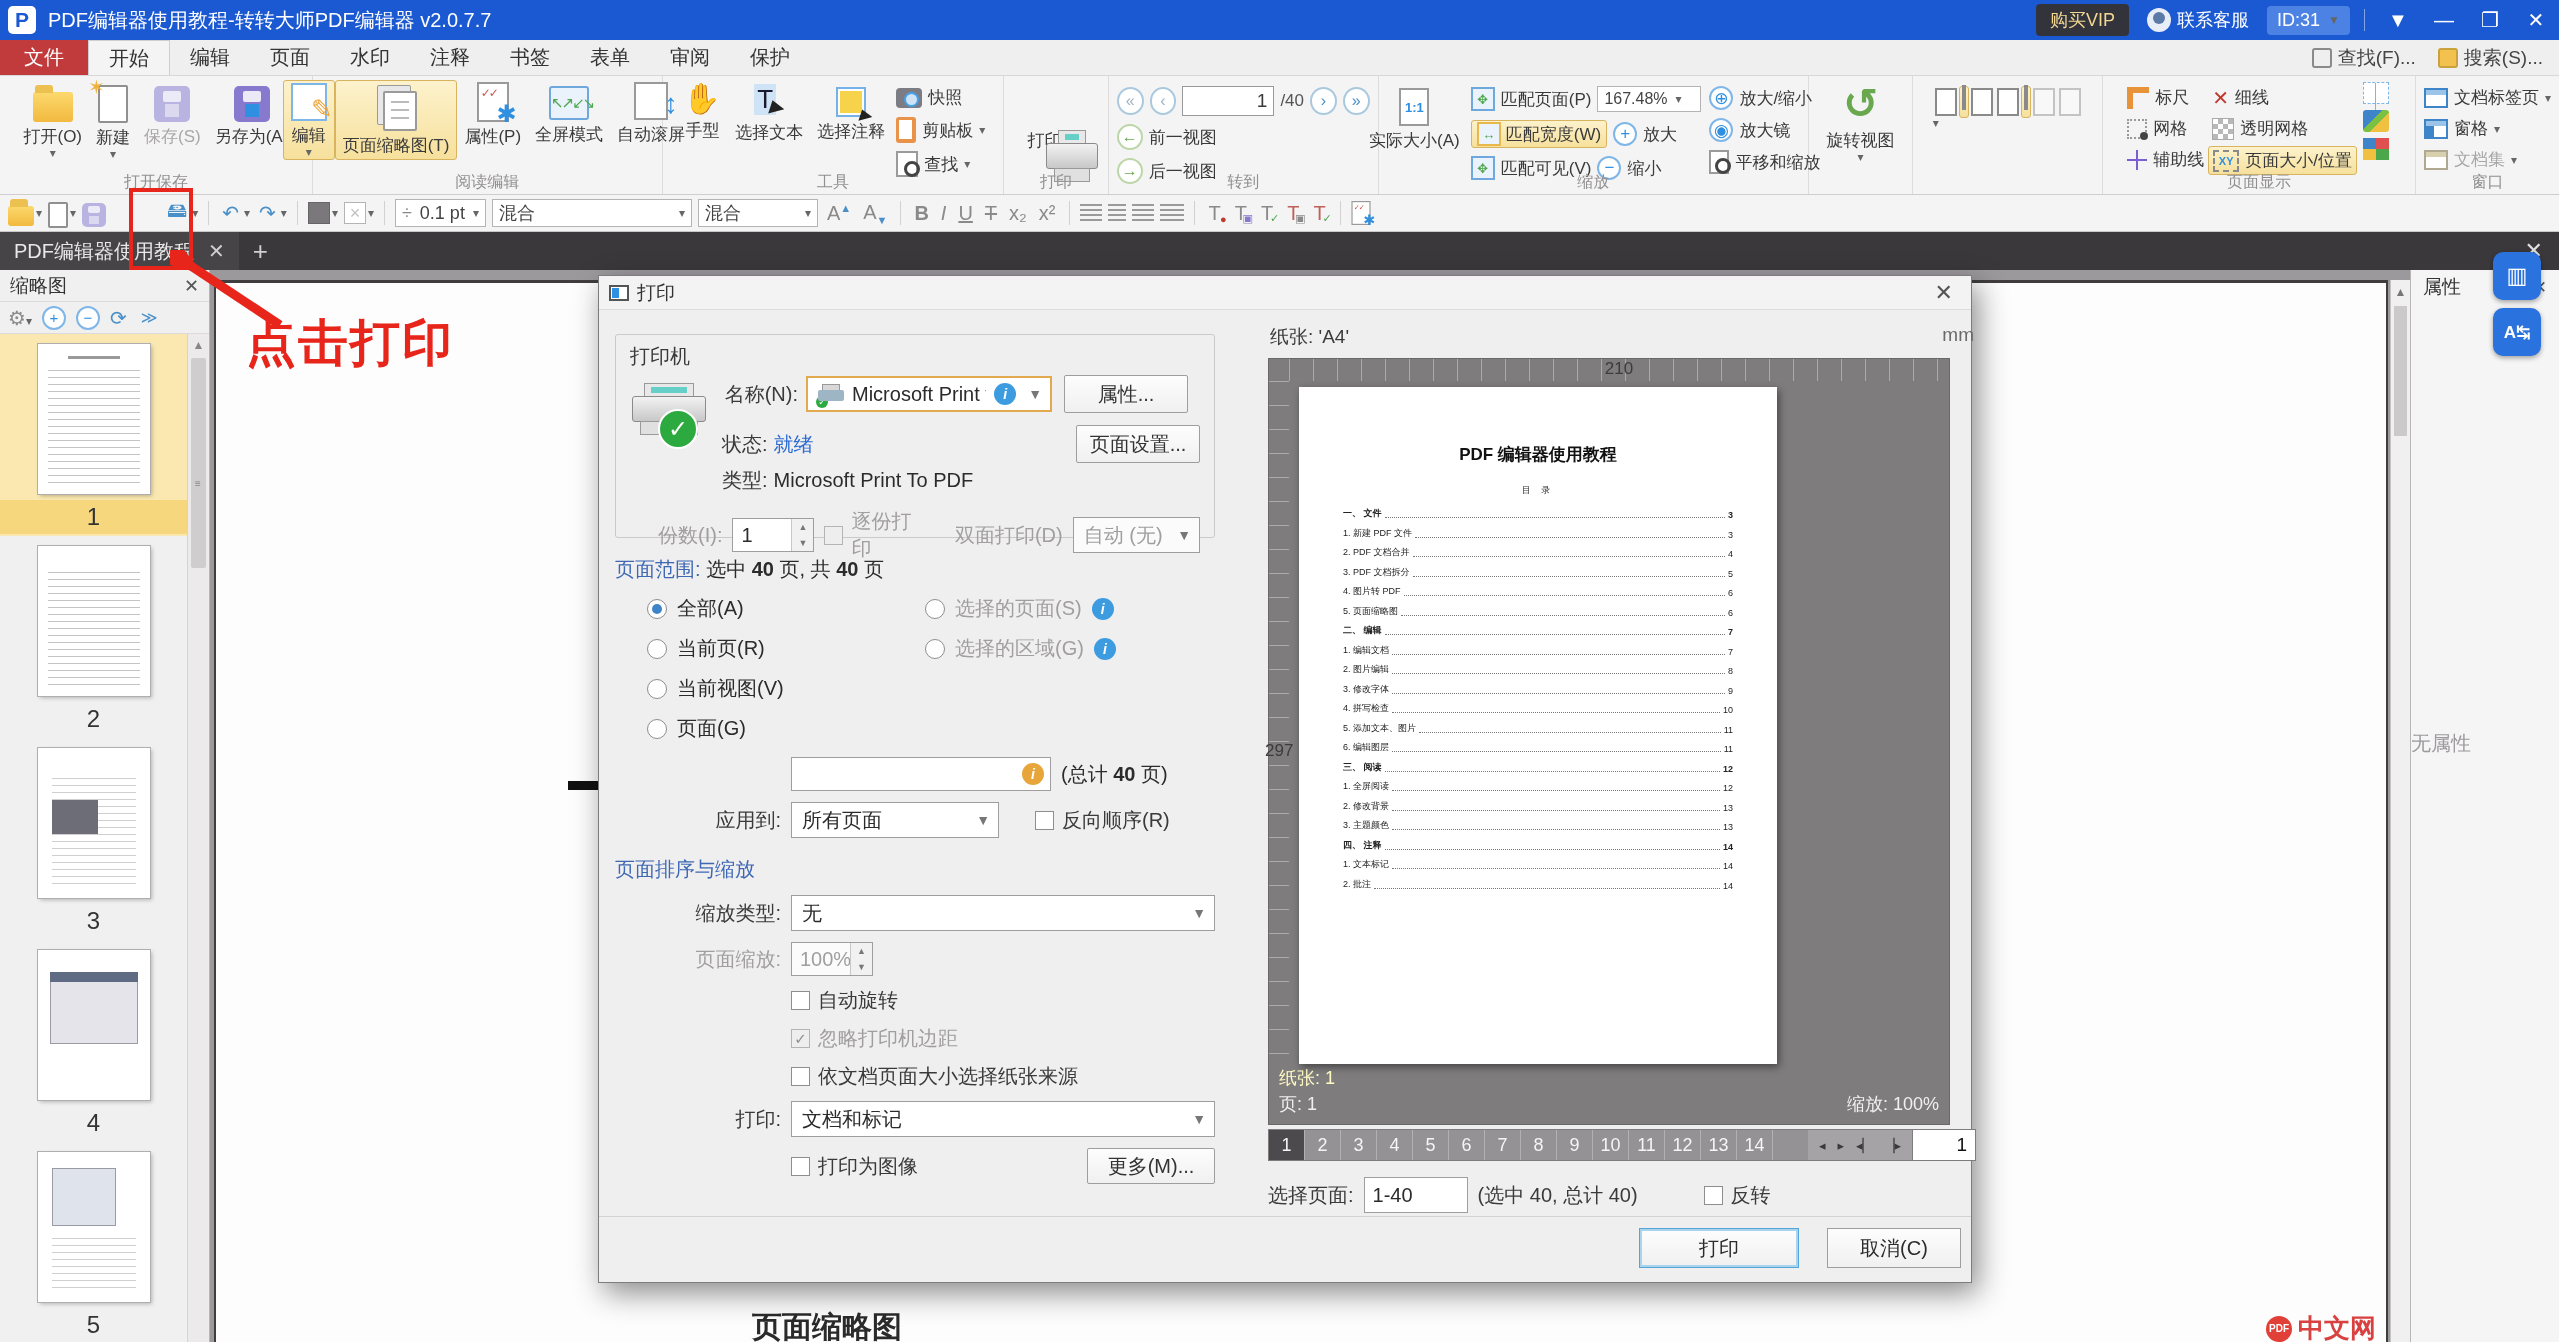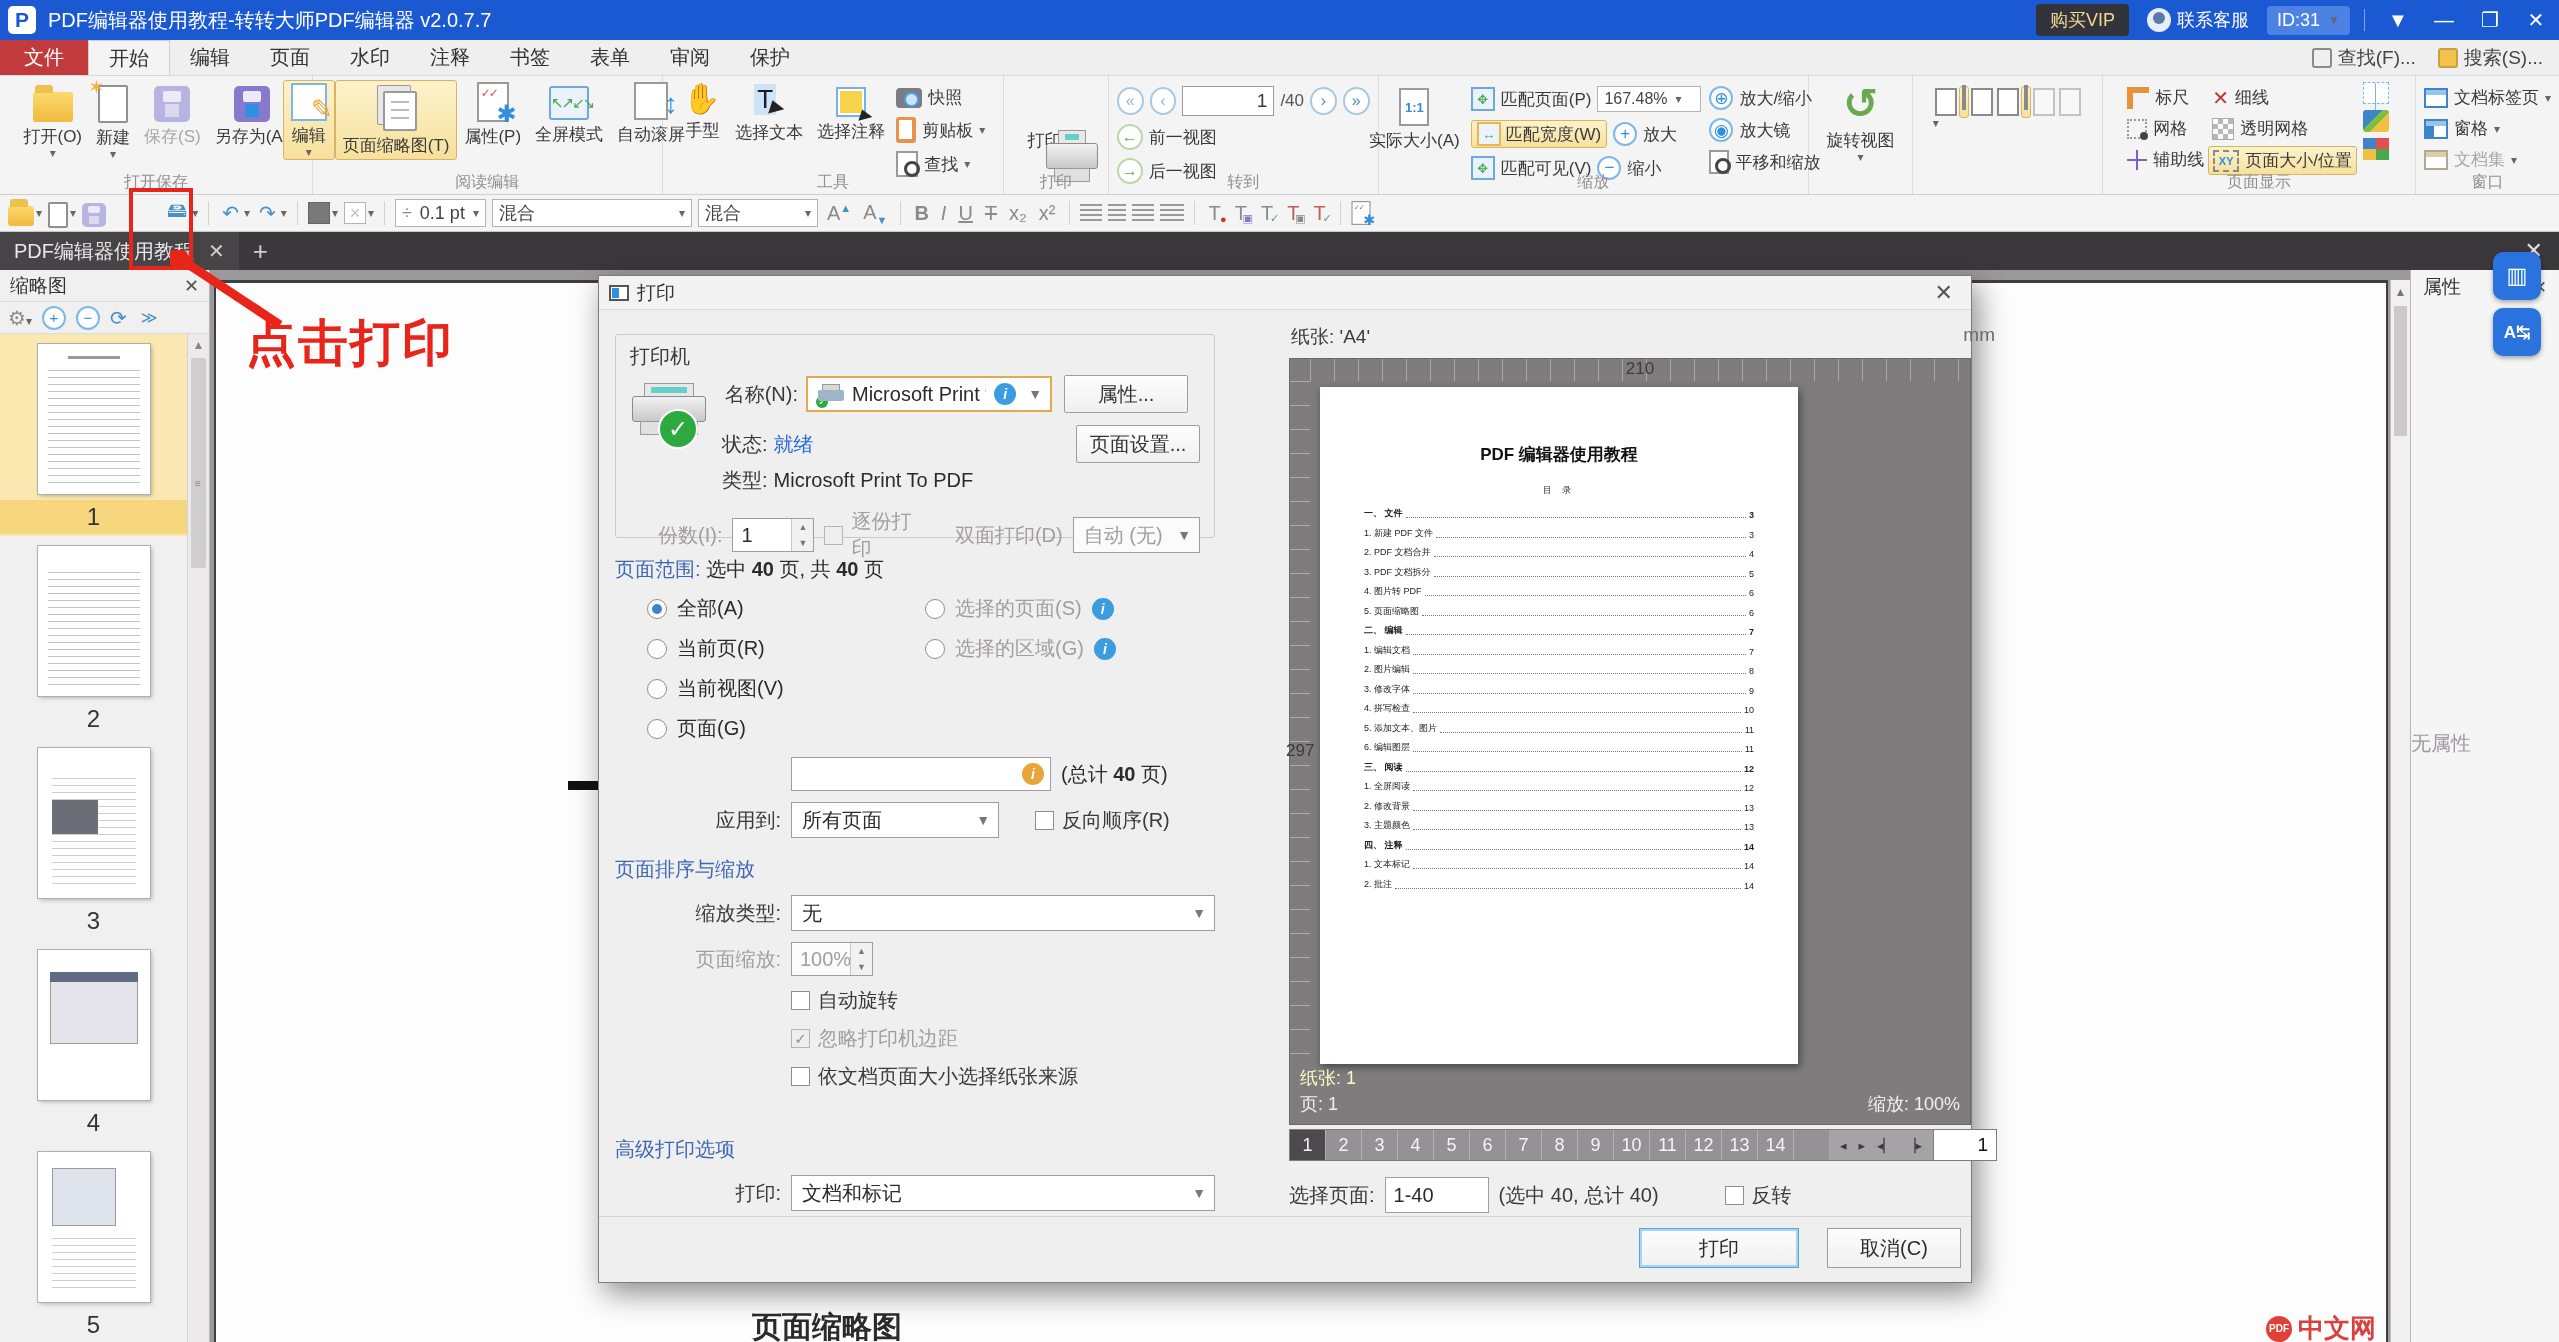--- a/index.html
+++ b/index.html
@@ -230,21 +230,21 @@
 .radio{width:20px;height:20px;border-radius:50%;border:1px solid #8f8d8e;background:#fff;position:relative;flex:0 0 auto;}
 .radio.on::after{content:"";position:absolute;inset:4px;border-radius:50%;background:#3d85c8;}
 .rline{display:flex;align-items:center;gap:10px;margin-bottom:13px;}
 .sect{color:#3e68b4;margin:18px 0 12px;}
 .sect .black{color:#2b2b2b;}
 .sect b{color:#2b2b2b;}
 .frow{display:flex;align-items:center;margin-bottom:11px;}
 .flab{width:176px;text-align:right;padding-right:10px;color:#3a3a3a;white-space:nowrap;}
 .flab.dim{color:#a09e9f;}
 
-.dlg-right{position:absolute;left:682px;top:44px;width:716px;padding-left:8px;}
+.dlg-right{position:absolute;left:661px;top:44px;width:716px;padding-left:8px;}
 .pv-head{display:flex;font-size:19px;color:#3a3a3a;padding:4px 2px 8px;}
 .pv-head .unit{margin-left:auto;color:#6a6a6a;}
 .pv-box{position:relative;width:682px;height:767px;background:#7e7c7d;border:1px solid #6a6868;}
 .pv-ruler-top{position:absolute;top:0;left:20px;right:0;height:22px;color:#3c3c3c;font-size:17px;text-align:center;background:repeating-linear-gradient(90deg,rgba(255,255,255,.35) 0 1px,transparent 1px 24px);}
 .pv-ruler-left{position:absolute;top:22px;left:0;width:20px;bottom:60px;color:#3c3c3c;font-size:17px;background:repeating-linear-gradient(rgba(255,255,255,.35) 0 1px,transparent 1px 24px);}
 .pv-ruler-left span{position:absolute;top:360px;left:-4px;}
 .pv-page{position:absolute;left:30px;top:28px;width:478px;height:677px;background:#fff;box-shadow:2px 3px 8px rgba(0,0,0,.45);padding:56px 44px 20px;}
 .pv-title{text-align:center;font-weight:bold;font-size:17px;color:#111;}
 .pv-toc-head{text-align:center;font-size:9px;color:#333;margin:18px 0 10px;letter-spacing:4px;}
 .toc-line{display:flex;align-items:flex-end;font-size:9px;color:#222;margin-bottom:6.5px;}
@@ -883,21 +883,20 @@
           </label>
         </div>
       <div class="frow">
           <span class="flab"></span>
           <label class="chk">
             <span class="box"></span>
             <span class="txt">依文档页面大小选择纸张来源</span>
           </label>
         </div>
 
-      <div class="sect" style="margin-top:46px;">高级打印选项</div>
       <div class="frow">
         <span class="flab">打印:</span>
         <div class="combo" style="flex:1;">
             <span class="cval">文档和标记</span>
             <span class="cva">▼</span>
           </div>
       </div>
       <div class="frow">
         <span class="flab"></span>
         <label class="chk">

